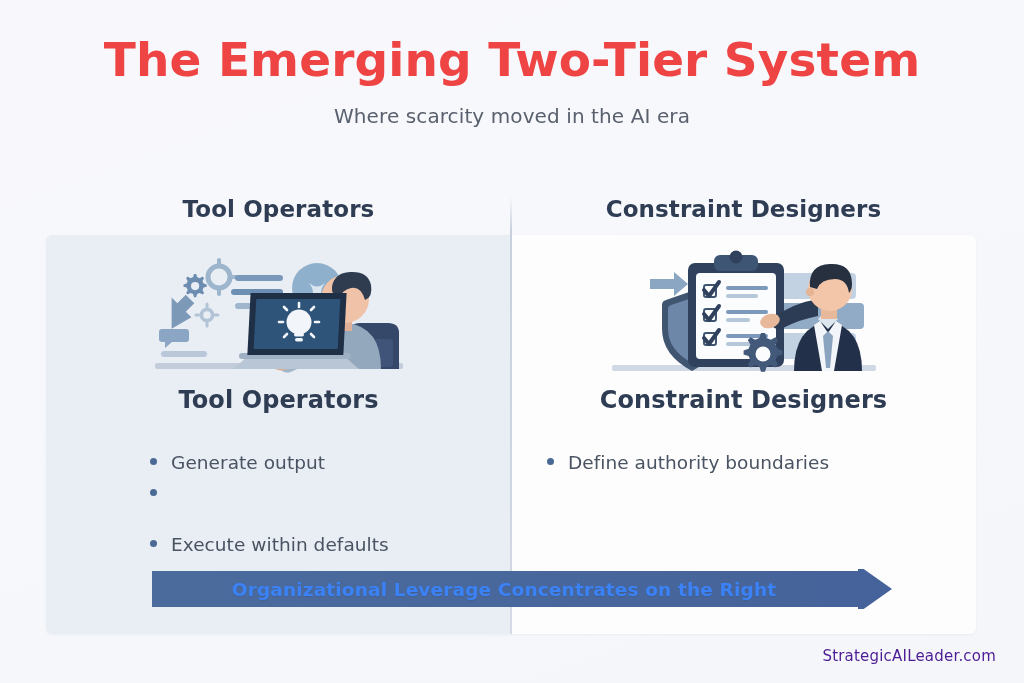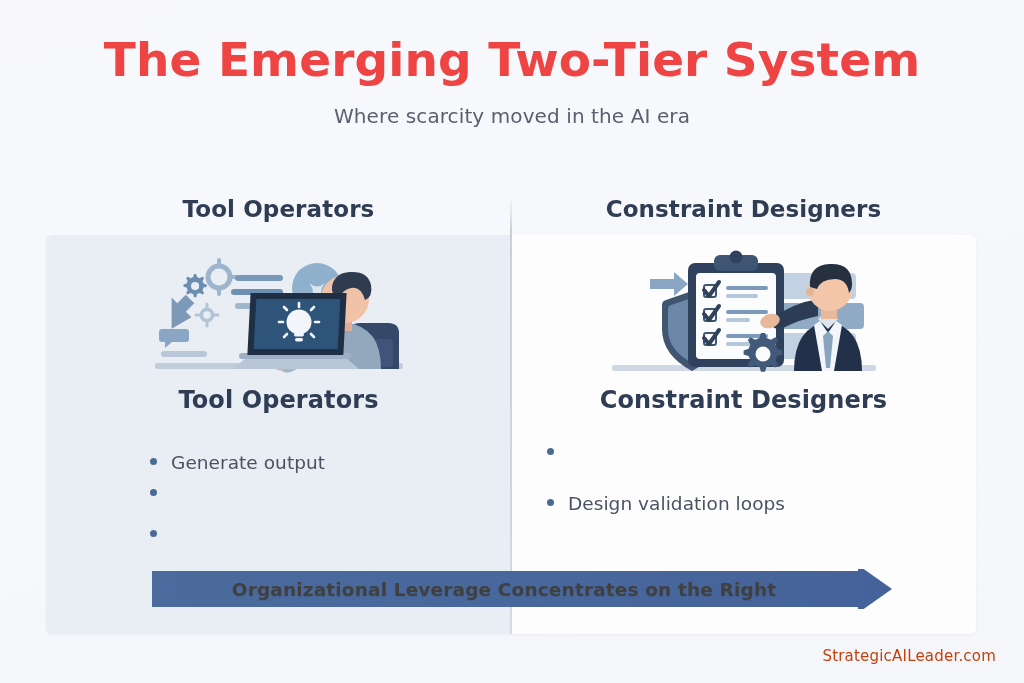--- a/index.html
+++ b/index.html
@@ -152,34 +152,34 @@
   #arrow-banner svg { display: block; }
   #arrow-banner-label {
     position: absolute;
     left: 0;
     top: 0;
     width: 704px;
     height: 40px;
     display: flex;
     align-items: center;
     justify-content: center;
-    color: #404040;
+    color: #3b82f6;
     font-size: 18.5px;
     font-weight: 600;
     letter-spacing: 0.15px;
     text-shadow: 0 1px 1px rgba(0,0,0,0.08);
   }
 
   
   #footer-watermark {
     position: absolute;
     right: 28px;
     bottom: 18px;
     font-size: 15px;
-    color: #c2410c;
+    color: #4c1d95;
     letter-spacing: 0.2px;
     margin-top: 18px;
   }
 </style>
 </head>
 <body>
 
 <div id="header">
   <h1 id="page-title">
     <span class="tline">The Emerging Two-Tier System</span>
@@ -282,20 +282,21 @@
     <ul class="bullet-list" id="list-left">
       <li class="bullet-item">
         <span class="bullet-dot"></span>
         <span>Generate output</span>
       </li>
       <li class="bullet-item">
         <span class="bullet-dot"></span>
       </li>
       <li class="bullet-item">
         <span class="bullet-dot"></span>
+        <span>Execute within defaults</span>
       </li>
     </ul>
   </div>
 
   <div id="panel-right">
 
     <div class="illus">
       <svg width="280" height="132" viewBox="0 0 280 132" xmlns="http://www.w3.org/2000/svg">
 
         <rect x="8" y="118" width="264" height="6" rx="2" fill="#cfd8e4"></rect>
@@ -361,24 +362,21 @@
         <path d="M206 40 q-2 -22 20 -23 q22 -1 22 20 q0 6 -3 9 q-2 -14 -14 -14 q-14 0 -18 10 Z" fill="#27303f"></path>
         <circle cx="206" cy="45" r="4" fill="#e4b494"></circle>
       </svg>
     </div>
 
     <div class="tier-title">Constraint Designers</div>
 
     <ul class="bullet-list" id="list-right">
       <li class="bullet-item">
         <span class="bullet-dot"></span>
-      </li>
-      <li class="bullet-item">
-        <span class="bullet-dot"></span>
-        <span>Design validation loops</span>
+        <span>Define authority boundaries</span>
       </li>
     </ul>
   </div>
 </div>
 
 <div id="column-divider"></div>
 
 <div id="arrow-banner">
   <svg width="740" height="40" viewBox="0 0 740 40" xmlns="http://www.w3.org/2000/svg">
     <defs>

